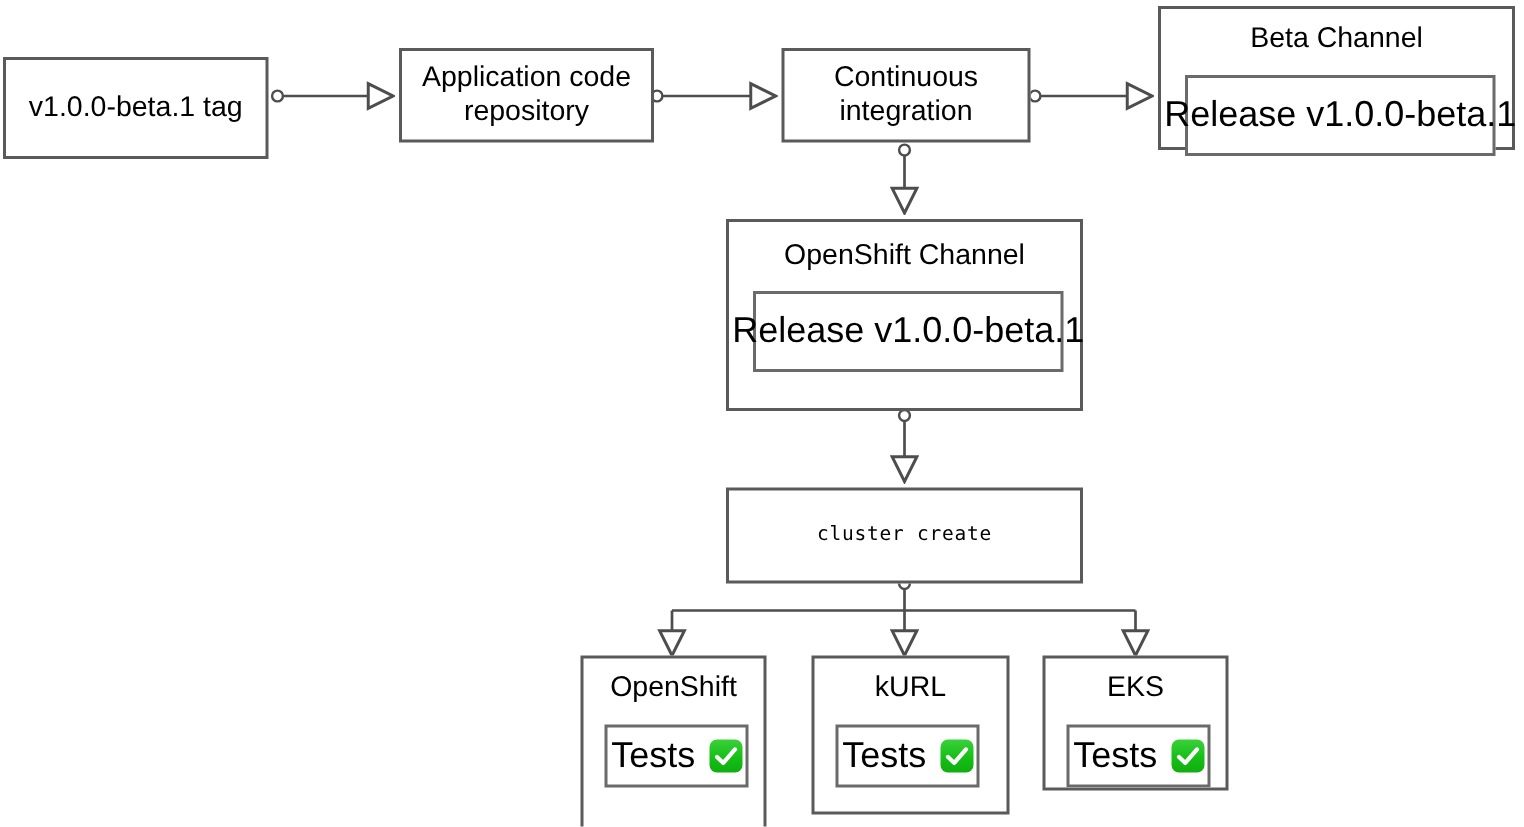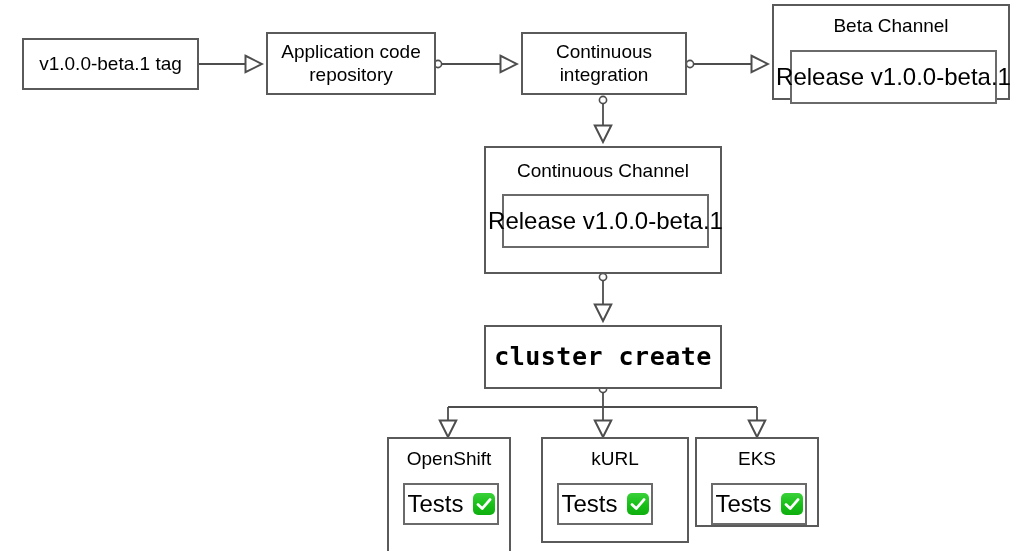--- a/index.html
+++ b/index.html
@@ -74,22 +74,22 @@
     align-items: center;
     justify-content: center;
     font-size: 24px;
     color: #000000;
     white-space: nowrap;
   }
 
   
   .mono {
     font-family: "DejaVu Sans Mono", "Liberation Mono", monospace;
-    font-weight: bold;
-    font-size: 25px;
+    font-weight: normal;
+    font-size: 13px;
     letter-spacing: 0.5px;
   }
 
   
   .check-badge {
     display: inline-block;
     position: relative;
     width: 22px;
     height: 22px;
     border-radius: 5px;
@@ -154,21 +154,21 @@
       <line x1="448" y1="407" x2="757" y2="407" stroke="#4d4d4d" stroke-width="1.8"></line>
 
       <line x1="448" y1="407" x2="448" y2="437" stroke="#4d4d4d" stroke-width="1.8" marker-end="url(#arrow-open)"></line>
 
       <line x1="603" y1="407" x2="603" y2="437" stroke="#4d4d4d" stroke-width="1.8" marker-end="url(#arrow-open)"></line>
 
       <line x1="757" y1="407" x2="757" y2="437" stroke="#4d4d4d" stroke-width="1.8" marker-end="url(#arrow-open)"></line>
     </g>
   </svg>
 
-  <div class="node" style="left:22px; top:38px; width:177px; height:52px;">
+  <div class="node" style="left:2px; top:38px; width:177px; height:68px;">
     <span class="label">v1.0.0-beta.1 tag</span>
   </div>
 
   <div class="node" style="left:266px; top:32px; width:170px; height:63px;">
     <span class="label">Application code
 repository</span>
   </div>
 
   <div class="node" style="left:521px; top:32px; width:166px; height:63px;">
     <span class="label">Continuous
@@ -176,21 +176,21 @@
   </div>
 
   <div class="container-node" style="left:772px; top:4px; width:238px; height:96px; padding-top:9px;">
     <div class="container-title">Beta Channel</div>
     <div class="inner-box" style="position:absolute; left:16px; top:44px; width:207px; height:54px;">
       <span>Release v1.0.0-beta.1</span>
     </div>
   </div>
 
   <div class="container-node" style="left:484px; top:146px; width:238px; height:128px; padding-top:12px;">
-    <div class="container-title">Continuous Channel</div>
+    <div class="container-title">OpenShift Channel</div>
     <div class="inner-box" style="position:absolute; left:16px; top:46px; width:207px; height:54px;">
       <span>Release v1.0.0-beta.1</span>
     </div>
   </div>
 
   <div class="node" style="left:484px; top:325px; width:238px; height:64px;">
     <span class="label mono">cluster create</span>
   </div>
 
   <div class="container-node" style="left:387px; top:437px; width:124px; height:122px; padding-top:9px;">
@@ -200,21 +200,21 @@
         <span>Tests</span>
         <span class="check-badge">
           <svg width="22" height="22" viewBox="0 0 22 22" aria-hidden="true">
             <path d="M5 11.6 L9.2 15.6 L17 6.6" fill="none" stroke="#ffffff" stroke-width="2.8" stroke-linecap="round" stroke-linejoin="round"></path>
           </svg>
         </span>
       </span>
     </div>
   </div>
 
-  <div class="container-node" style="left:541px; top:437px; width:148px; height:106px; padding-top:9px;">
+  <div class="container-node" style="left:541px; top:437px; width:132px; height:106px; padding-top:9px;">
     <div class="container-title">kURL</div>
     <div class="inner-box" style="position:absolute; left:14px; top:44px; width:96px; height:42px;">
       <span class="tests-row">
         <span>Tests</span>
         <span class="check-badge">
           <svg width="22" height="22" viewBox="0 0 22 22" aria-hidden="true">
             <path d="M5 11.6 L9.2 15.6 L17 6.6" fill="none" stroke="#ffffff" stroke-width="2.8" stroke-linecap="round" stroke-linejoin="round"></path>
           </svg>
         </span>
       </span>

